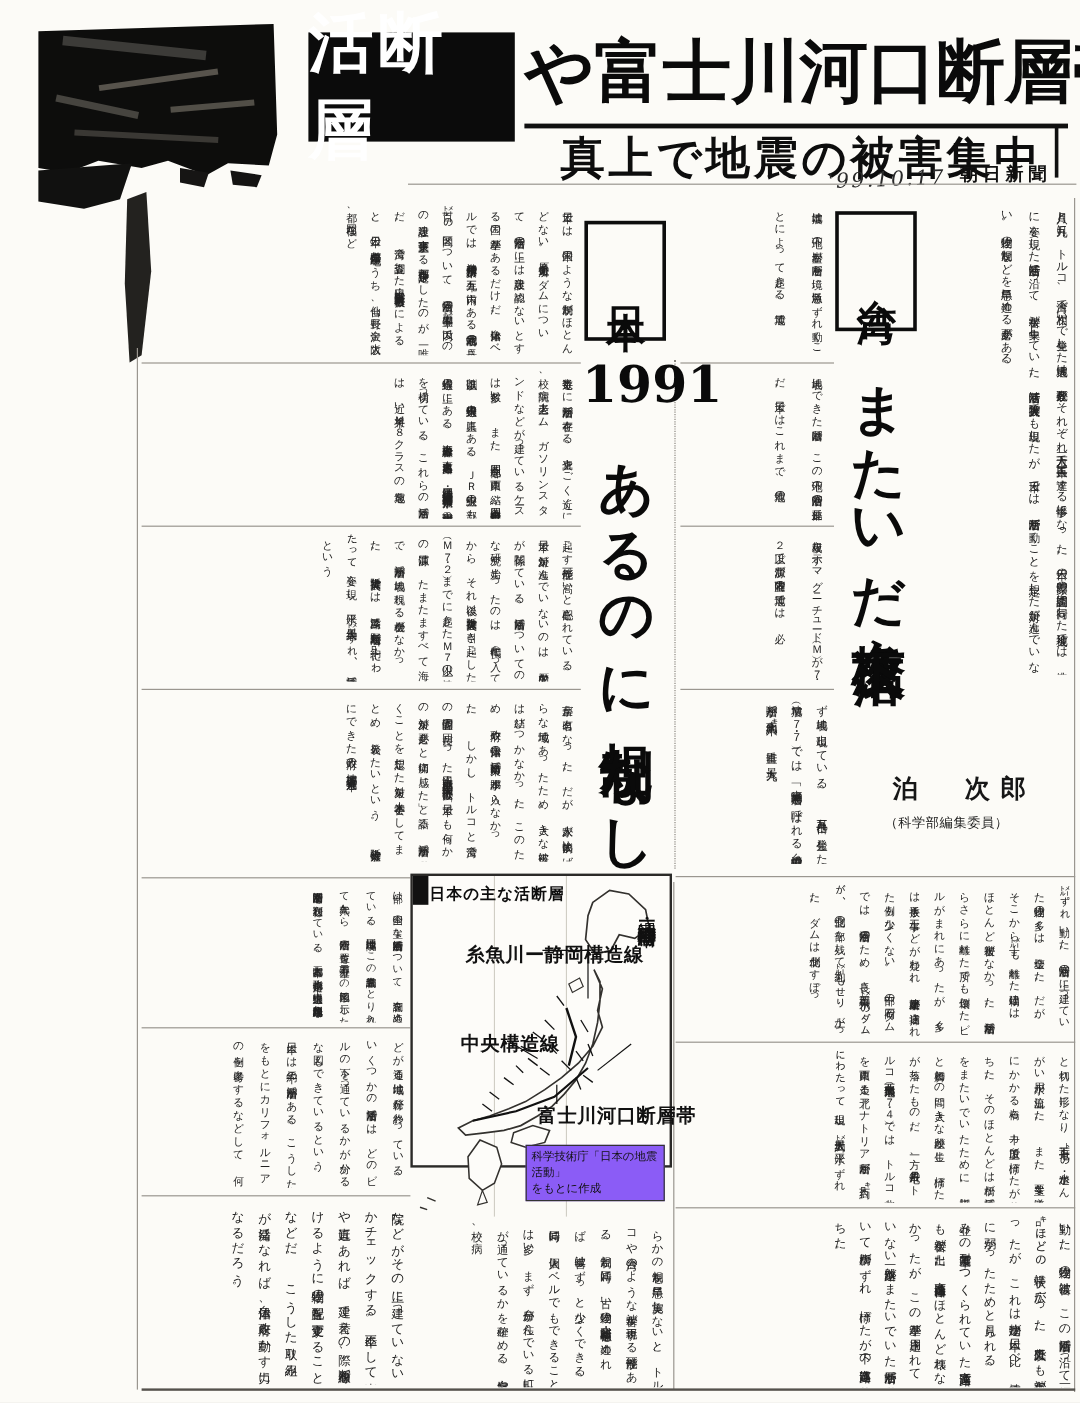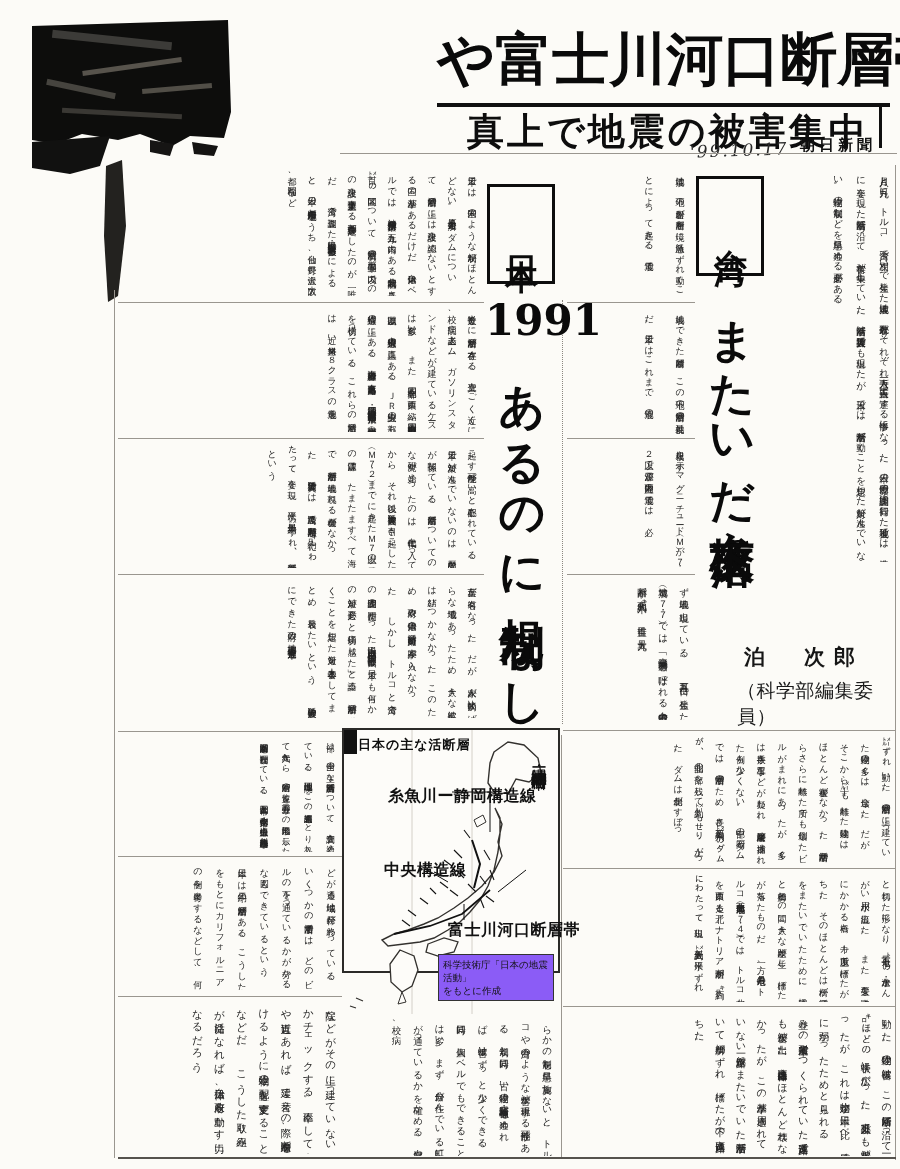--- a/index.html
+++ b/index.html
@@ -21,21 +21,21 @@
          color:#0d0d0d;letter-spacing:3px;text-align:center;}
   .sub-tick{position:absolute;left:879px;top:106px;width:3px;height:42px;background:#101010;}
   .date-hand{position:absolute;left:690px;top:140px;font-size:17px;font-style:italic;color:#2a2a2a;
              transform:rotate(-2deg);letter-spacing:2px;font-family:"DejaVu Serif",serif;}
   .paper-name{position:absolute;left:786px;top:136px;font-size:15px;font-weight:bold;letter-spacing:4px;color:#111;padding-left:14px;}
   .label-box{position:absolute;border:3px solid #0d0d0d;display:flex;align-items:center;justify-content:center;background:#fcfbf7;}
   .label-box span{writing-mode:vertical-rl;font-size:33px;font-weight:bold;letter-spacing:4px;color:#0a0a0a;}
   .vh{position:absolute;writing-mode:vertical-rl;font-weight:bold;color:#0a0a0a;
       font-family:"DejaVu Serif",serif;}
   .byline-name{position:absolute;left:744px;top:643px;font-size:21px;font-weight:bold;letter-spacing:9px;color:#161616;}
-  .byline-title{position:absolute;left:737px;top:678px;font-size:19px;letter-spacing:0.5px;color:#1a1a1a;}
+  .byline-title{position:absolute;left:737px;top:678px;font-size:11px;letter-spacing:0.5px;color:#1a1a1a;}
   .rule{position:absolute;background:#9a968f;}
   .rule-dark{position:absolute;background:#55524d;}
   .dotted-v{position:absolute;width:0;border-left:1px dotted #8a867f;}
   
   .map-box{position:absolute;left:342px;top:728px;width:218px;height:245px;background:#fdfcf9;
            border:2px solid #2b2a28;box-sizing:border-box;}
   .map-title{position:absolute;left:14px;top:6px;font-size:13px;font-weight:bold;color:#0d0d0d;letter-spacing:1px;white-space:nowrap;}
   .map-corner{position:absolute;left:0;top:0;width:13px;height:24px;background:#111;}
   .map-label{position:absolute;font-size:16px;color:#111;white-space:nowrap;letter-spacing:0.5px;}
   .map-caption{position:absolute;left:94px;top:224px;width:116px;border:1.5px solid #333;background:#8b5cf6;
@@ -52,20 +52,23 @@
     <rect x="60" y="48" width="100" height="5" fill="#57534c" transform="rotate(-8 110 50)"></rect>
     <rect x="24" y="70" width="70" height="6" fill="#46443f" transform="rotate(12 59 73)"></rect>
     <rect x="120" y="70" width="70" height="5" fill="#514e47" transform="rotate(-5 155 72)"></rect>
     <rect x="40" y="95" width="120" height="5" fill="#3a3834" transform="rotate(3 100 97)"></rect>
     <path d="M10,126 L88,120 L78,150 L48,158 L10,152 Z" fill="#111110"></path>
     <path d="M128,124 L152,128 L148,140 L128,136 Z" fill="#161514"></path>
     <path d="M170,126 L196,130 L192,140 L172,138 Z" fill="#141312"></path>
     <path d="M84,150 L100,144 L104,210 L96,280 L86,286 L82,220 Z" fill="#23221f"></path>
   </svg>
 
+  <div class="kicker-box">
+    <span>活断層</span>
+  </div>
   <div class="h-main">や富士川河口断層帯</div>
   <div class="h-rule"></div>
   <div class="h-sub">真上で地震の被害集中</div>
   <div class="sub-tick"></div>
 
   <div class="date-hand">'99.10.17</div>
   <div class="paper-name">朝日新聞</div>
 
   <div class="rule" style="left:340px;top:153px;width:557px;height:1px;"></div>
   <div class="rule" style="left:895px;top:165px;width:1px;height:995px;"></div>

